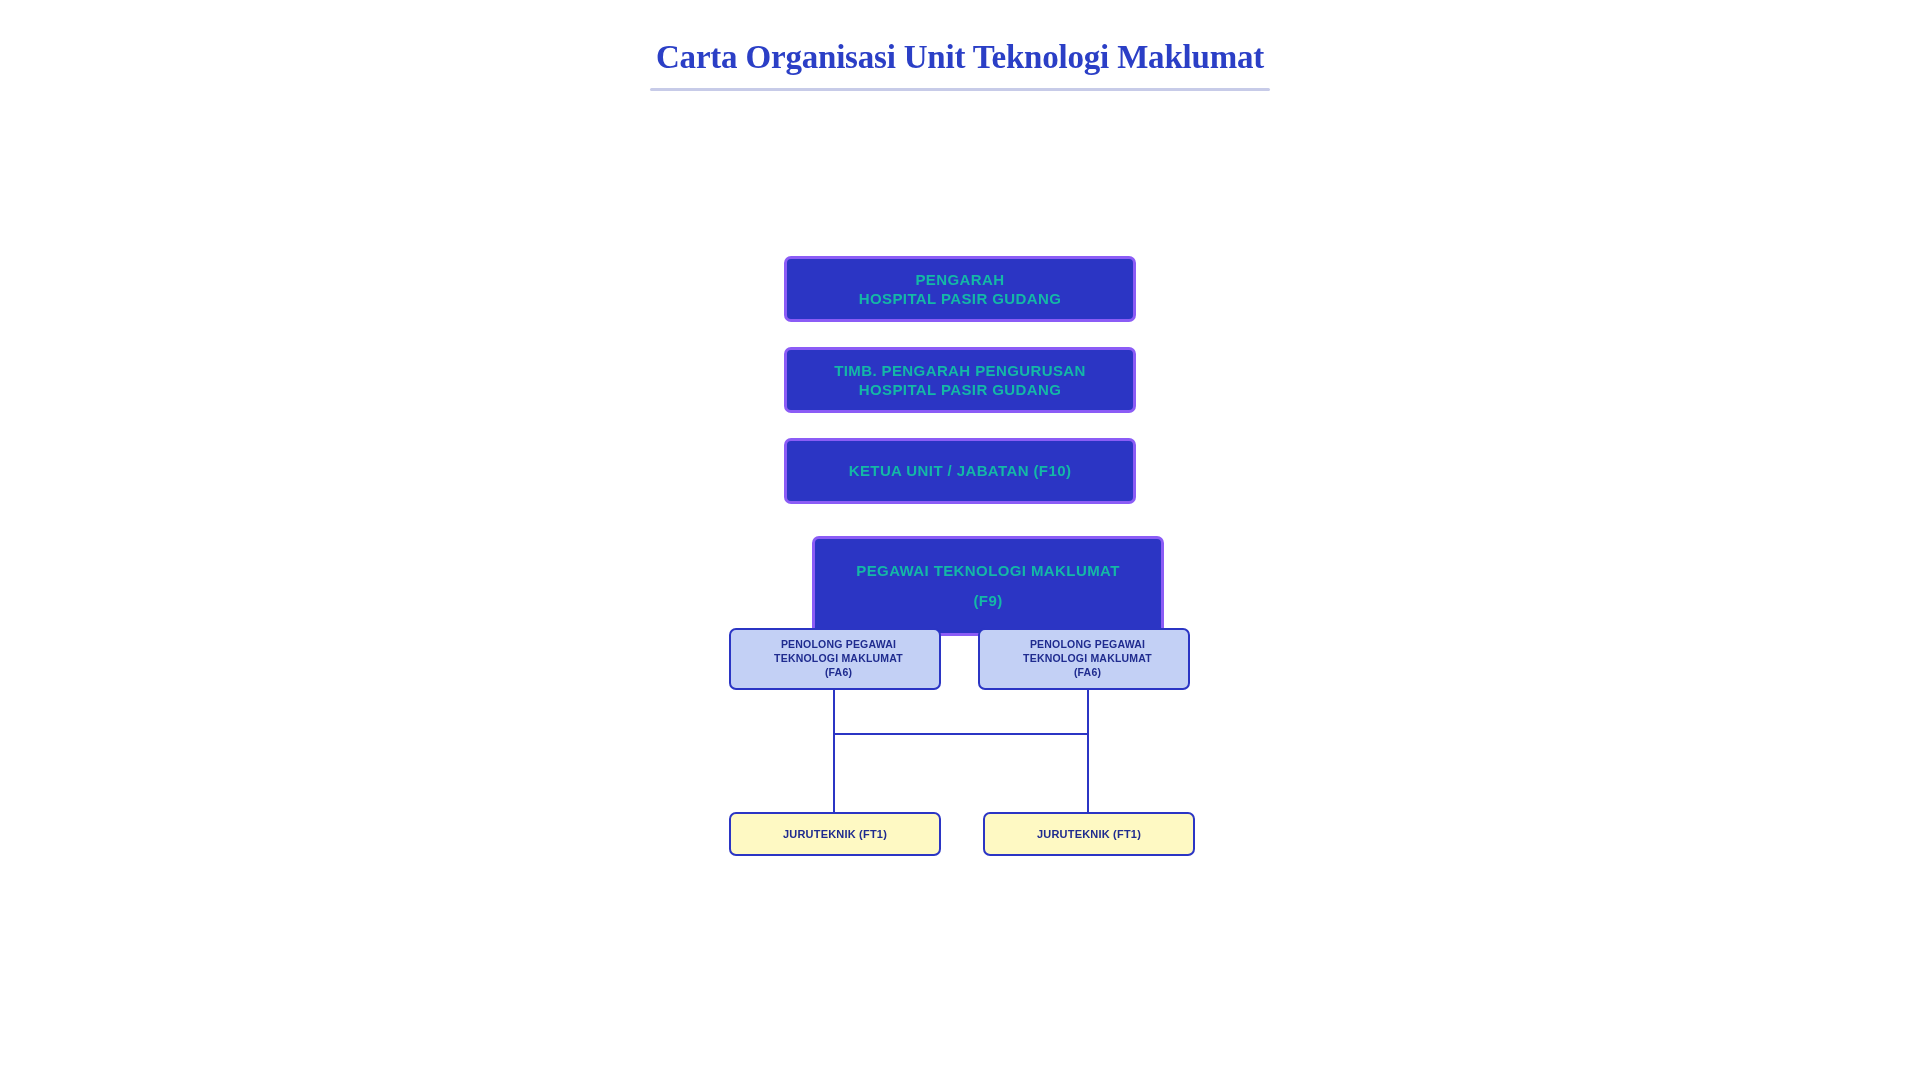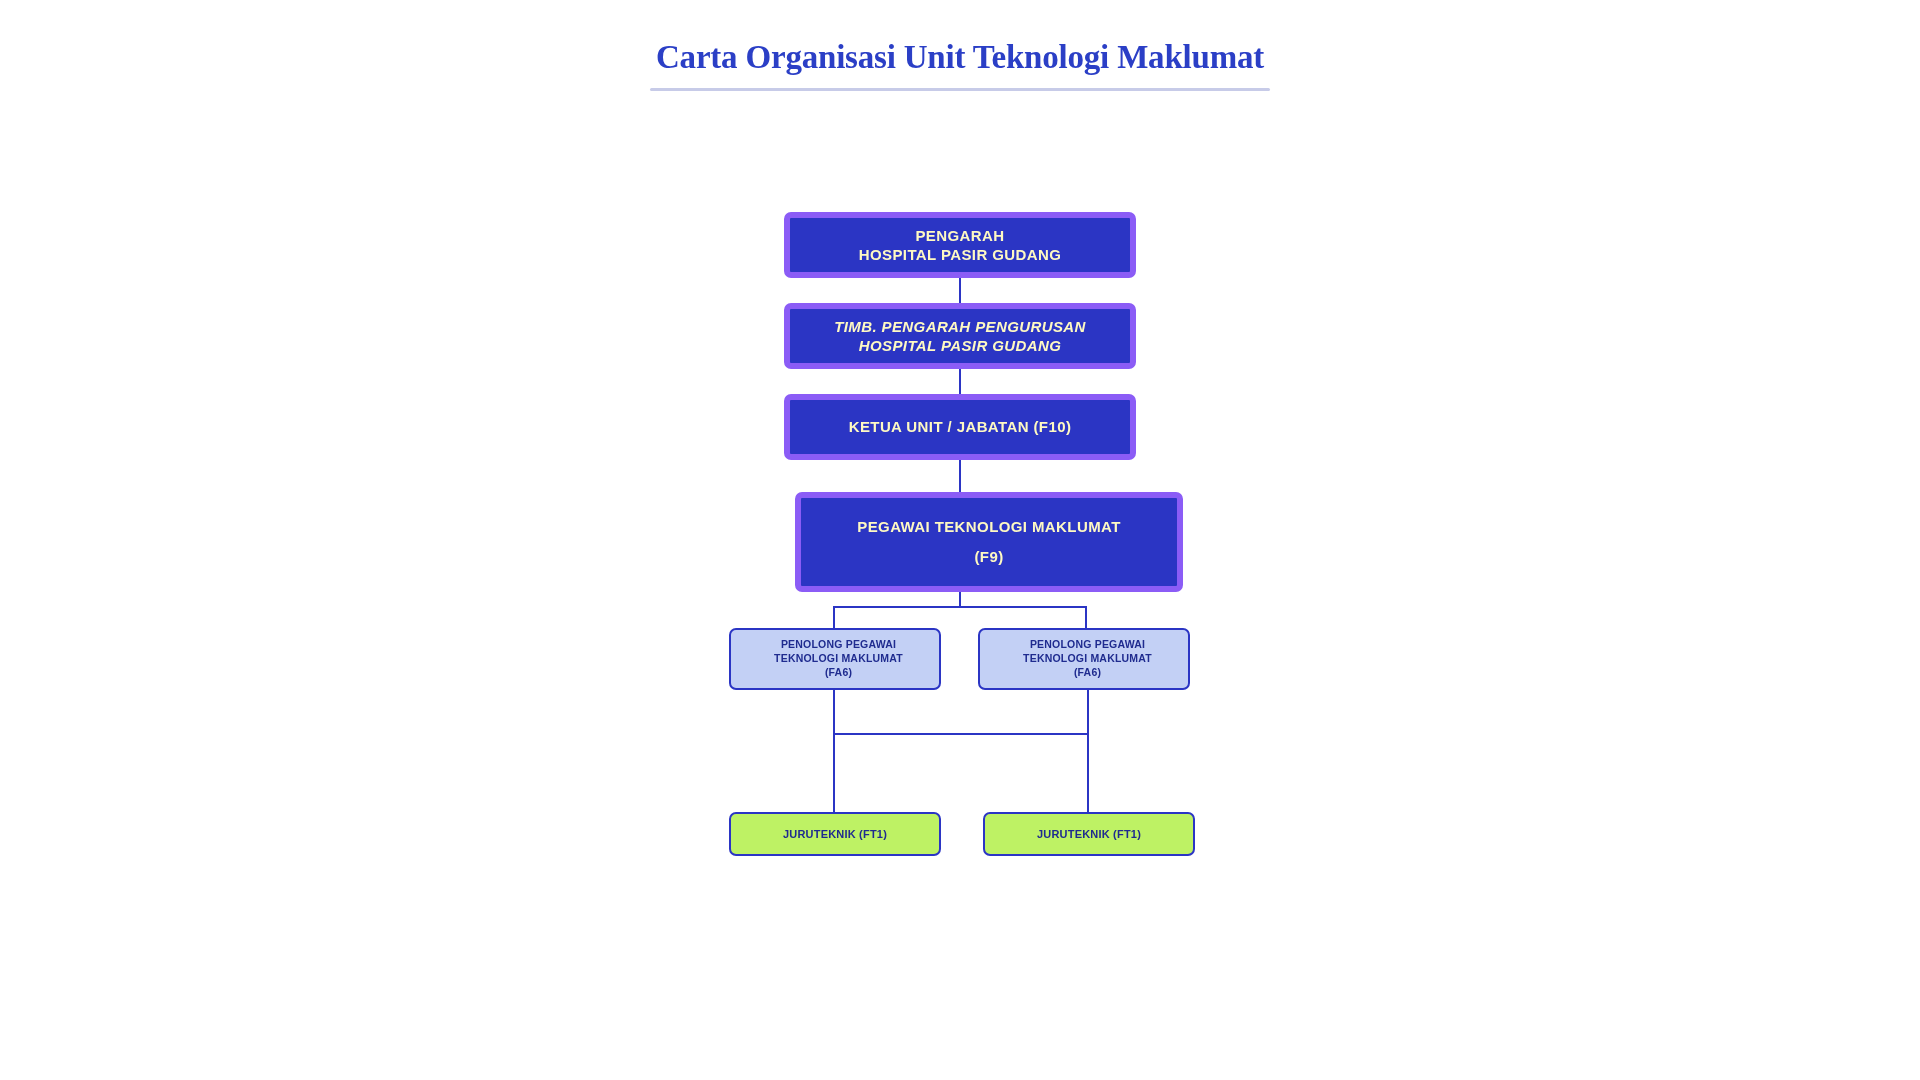--- a/index.html
+++ b/index.html
@@ -66,43 +66,44 @@
   .node .label {
     white-space: pre-line;
     font-weight: bold;
     letter-spacing: 0.4px;
     line-height: 1.28;
   }
 
   
   .node-solid {
     background: #2b35c4;
-    border: 6px solid #8b5cf6;
-    color: #fef9c3;
+    border: 3px solid #8b5cf6;
+    color: #14b8a6;
+    margin-top: 44px;
   }
   .node-solid .label {
     font-size: 15px;
   }
 
   
   .node-light {
     background: #c3d0f5;
     border: 2px solid #2b35c4;
     color: #1f2b8f;
     padding-left: 7px;
   }
   .node-light .label {
     font-size: 10.5px;
     letter-spacing: 0.2px;
     line-height: 1.32;
   }
 
   
   .node-outline {
-    background: #bef264;
+    background: #fef9c3;
     border: 2px solid #2b35c4;
     color: #1f2b8f;
   }
   .node-outline .label {
     font-size: 11px;
     letter-spacing: 0.2px;
   }
 
   
   .line {
@@ -138,30 +139,30 @@
 
     <div class="line line-v" style="left:833px; top:689px; height:145px;"></div>
     <div class="line line-v" style="left:1087px; top:689px; height:145px;"></div>
     <div class="line line-h" style="left:833px; top:733px; width:256px;"></div>
 
     <div class="node node-solid" style="left:784px; top:212px; width:352px; height:66px;">
       <span class="label">PENGARAH
 HOSPITAL PASIR GUDANG</span>
     </div>
 
-    <div class="node node-solid" style="left:784px; top:303px; width:352px; height:66px;font-style:italic;">
+    <div class="node node-solid" style="left:784px; top:303px; width:352px; height:66px;">
       <span class="label">TIMB. PENGARAH PENGURUSAN
 HOSPITAL PASIR GUDANG</span>
     </div>
 
     <div class="node node-solid" style="left:784px; top:394px; width:352px; height:66px;">
       <span class="label">KETUA UNIT / JABATAN (F10)</span>
     </div>
 
-    <div class="node node-solid" style="left:795px; top:492px; width:388px; height:100px; line-height:1.9;">
+    <div class="node node-solid" style="left:812px; top:492px; width:352px; height:100px; line-height:1.9;">
       <span class="label" style="line-height:2;">PEGAWAI TEKNOLOGI MAKLUMAT
 (F9)</span>
     </div>
 
     <div class="node node-light" style="left:729px; top:628px; width:212px; height:62px;">
       <span class="label">PENOLONG PEGAWAI
 TEKNOLOGI MAKLUMAT
 (FA6)</span>
     </div>
 

